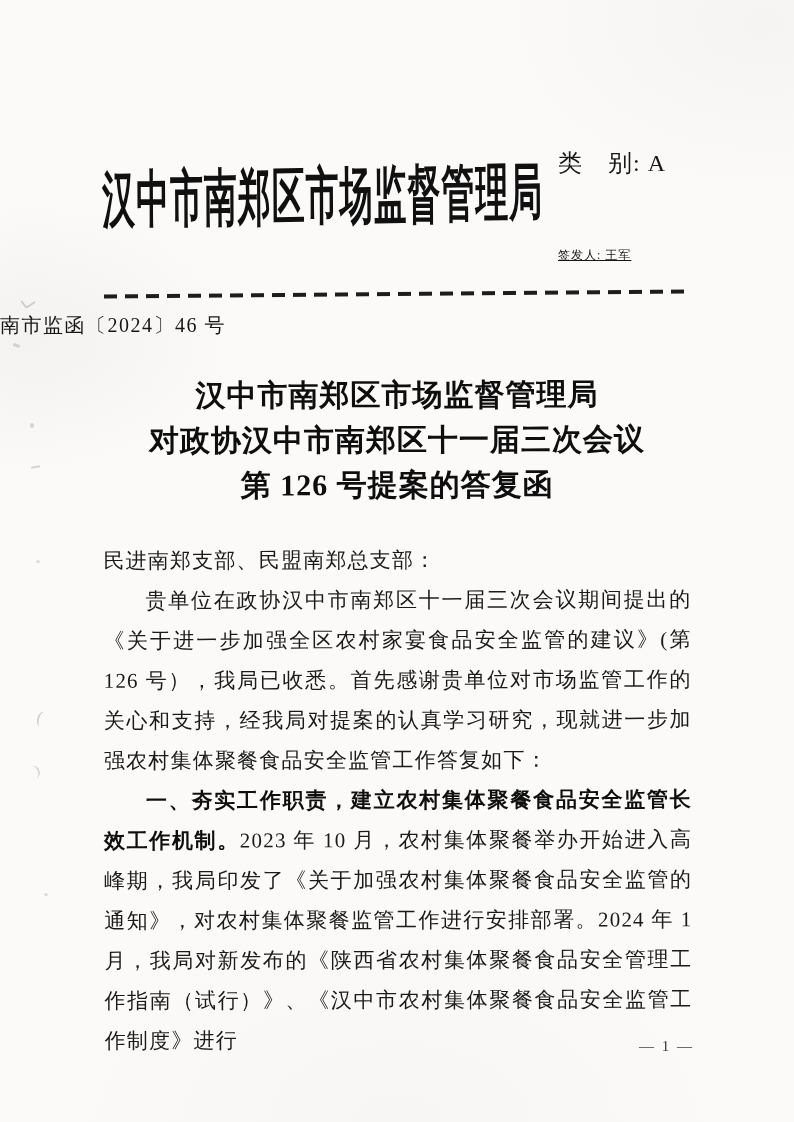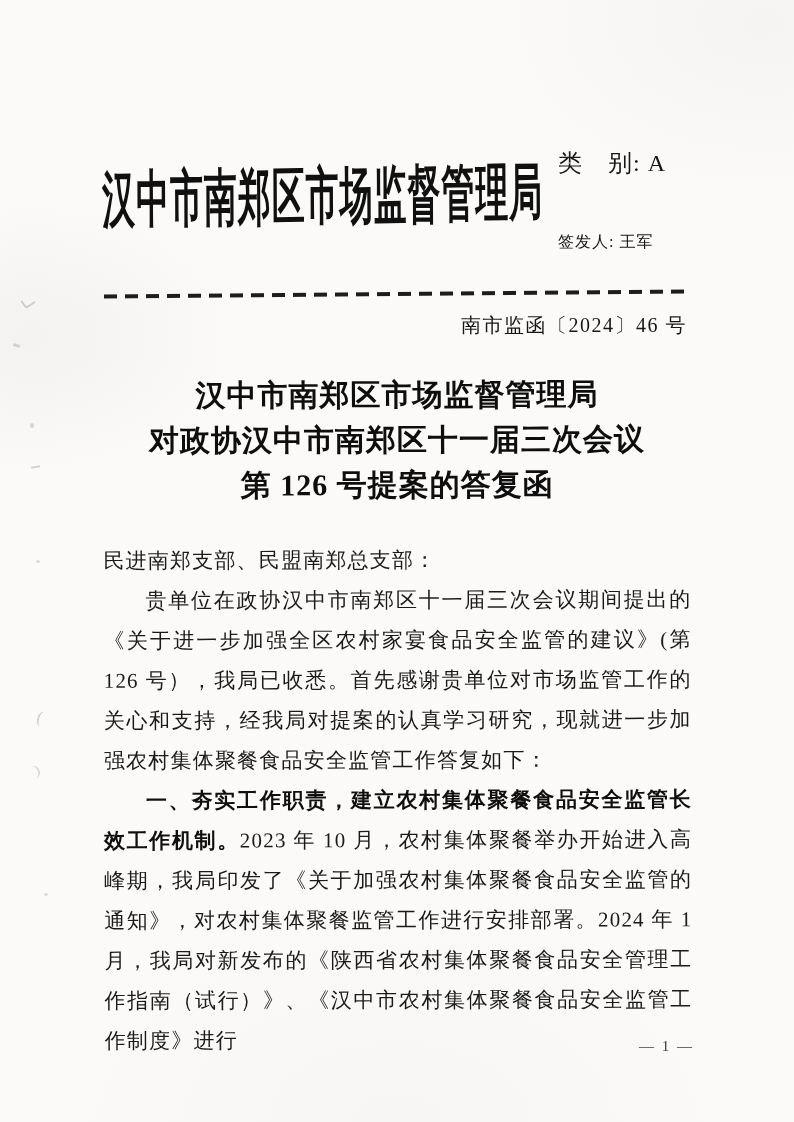--- a/index.html
+++ b/index.html
@@ -40,42 +40,42 @@
     position: absolute;
     left: 558px;
     top: 147px;
     font-size: 24px;
     letter-spacing: 1px;
     white-space: nowrap;
   }
   .signer {
     position: absolute;
     left: 558px;
-    top: 232px;
-    font-size: 16px;
+    top: 247px;
+    font-size: 12px;
     letter-spacing: 1px;
     white-space: nowrap;
+    text-decoration: underline;
   }
 
   .divider {
     position: absolute;
     left: 104px;
     top: 292px;
     width: 583px;
     height: 4px;
     background: repeating-linear-gradient(90deg, #1d1d1d 0 13px, transparent 13px 21px);
     transform: rotate(-0.5deg);
   }
 
   .doc-number {
     position: absolute;
     left: 0;
     top: 312px;
     width: 687px;
-    text-align: right;
     font-size: 20px;
     letter-spacing: 1.5px;
     white-space: nowrap;
   }
 
   .doc-title {
     position: absolute;
     left: 0;
     top: 372px;
     width: 794px;

